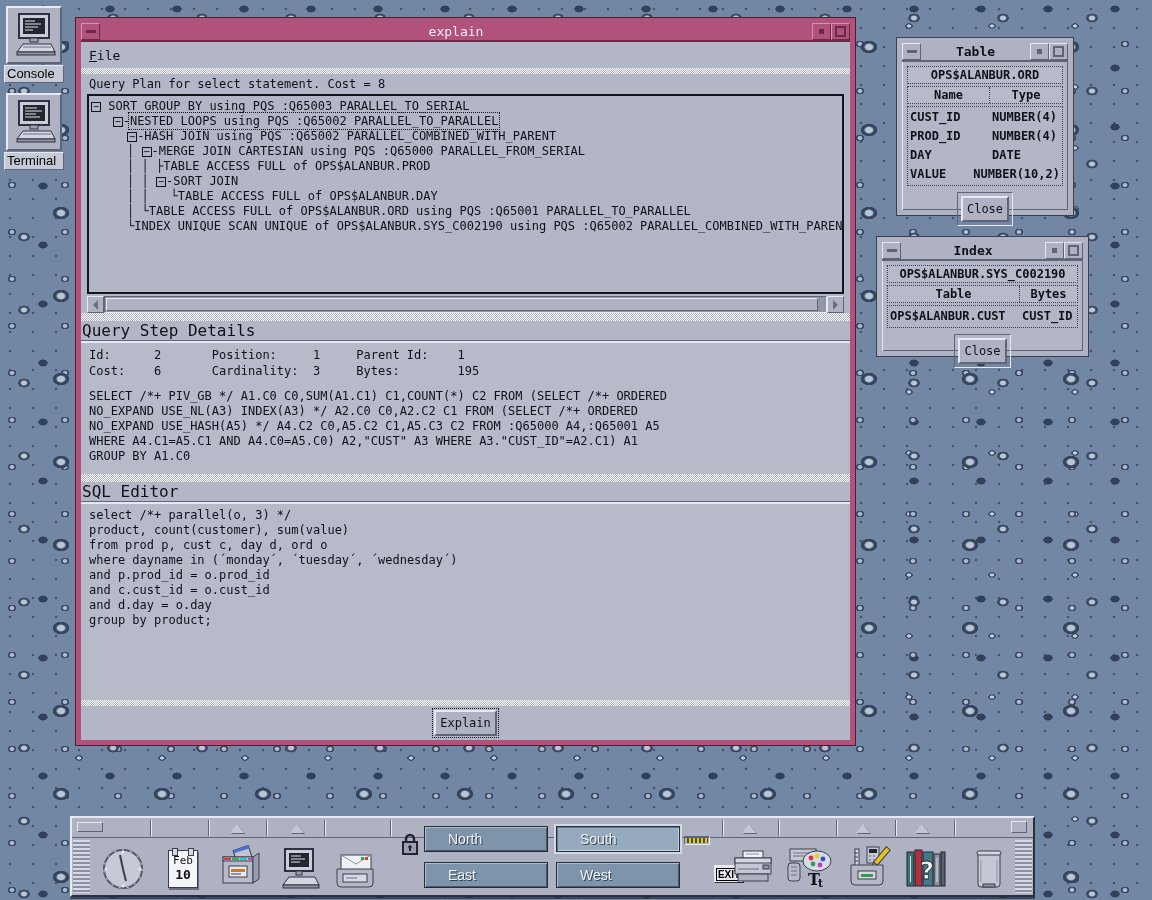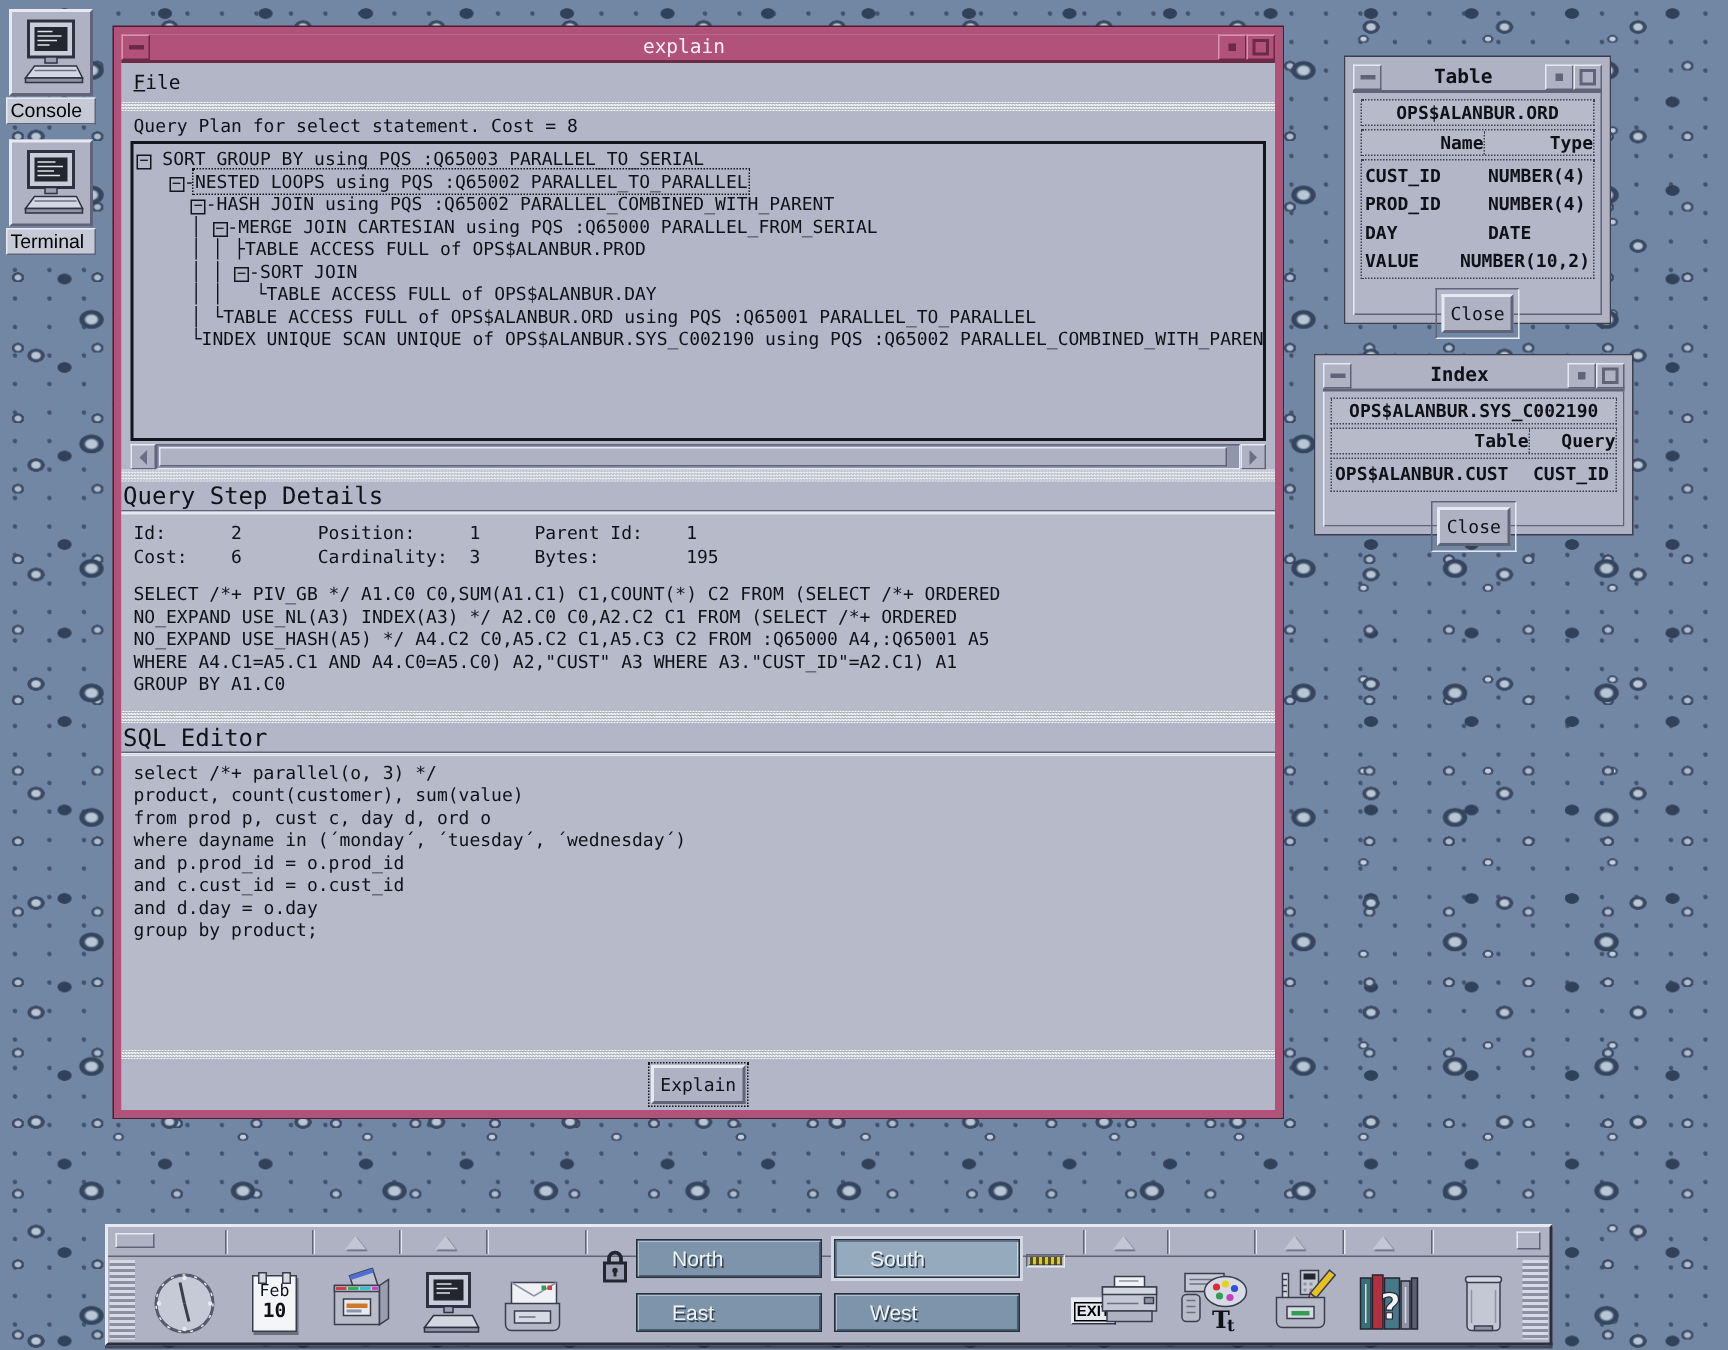--- a/index.html
+++ b/index.html
@@ -75,21 +75,21 @@
   .fields{display:grid;grid-template-columns:9ch 8ch 14ch 6ch 14ch 1fr;font-size:12px;line-height:16px;margin-bottom:10px}
   pre.mono{font-family:"DejaVu Sans Mono",monospace;font-size:12px;line-height:15px}
   .editor-area{flex:1;background:var(--area);border-top:1px solid var(--gray-l);padding:4px 8px;overflow:hidden}
   .btnrow{height:34px;display:flex;align-items:center;justify-content:center}
   .h6{height:6px}.h8{height:8px}
   
   .dwin{background:var(--content);font-weight:bold;font-size:12px}
   .dwin .dbody{padding:4px 5px 6px 5px;display:flex;flex-direction:column;gap:2px}
   .dstrip{border:1px dotted #3c4050;background:var(--area);text-align:center;line-height:16px;white-space:nowrap;overflow:hidden}
   .dhead{display:flex;border:1px dotted #3c4050;background:var(--area);line-height:16px}
-  .dhead span{text-align:right}
+  .dhead span{text-align:center}
   .dhead span:first-child{border-right:1px dotted #3c4050}
   .drows{border:1px dotted #3c4050;padding:1px 2px}
   .drow{display:flex;line-height:19px;white-space:nowrap}
   .closebar{display:flex;justify-content:center;padding-top:4px}
   #table-win{left:897px;top:38px;width:176px;height:177px}
   #table-win .dhead span:first-child,#table-win .dcell:first-child{width:82px}
   #table-win .dhead span:last-child{flex:1}
   #index-win{left:877px;top:237px;width:211px;height:119px}
   #index-win .dhead span:first-child,#index-win .dcell:first-child{width:132px}
   #index-win .dhead span:last-child{flex:1}
@@ -318,21 +318,21 @@
         <div class="glyph dot"></div>
       </div>
     <div class="tbtn">
         <div class="glyph sq"></div>
       </div>
   </div>
   <div class="dbody">
     <div class="dstrip">OPS$ALANBUR.SYS_C002190</div>
     <div class="dhead">
       <span>Table</span>
-      <span>Query</span>
+      <span>Bytes</span>
     </div>
     <div class="drows" id="index-rows">
         <div class="drow">
           <span class="dcell">OPS$ALANBUR.CUST</span>
           <span class="dcell">CUST_ID</span>
         </div>
       </div>
     <div class="closebar">
       <span class="btn-ring"><button class="cde-btn">Close</button></span>
     </div>

